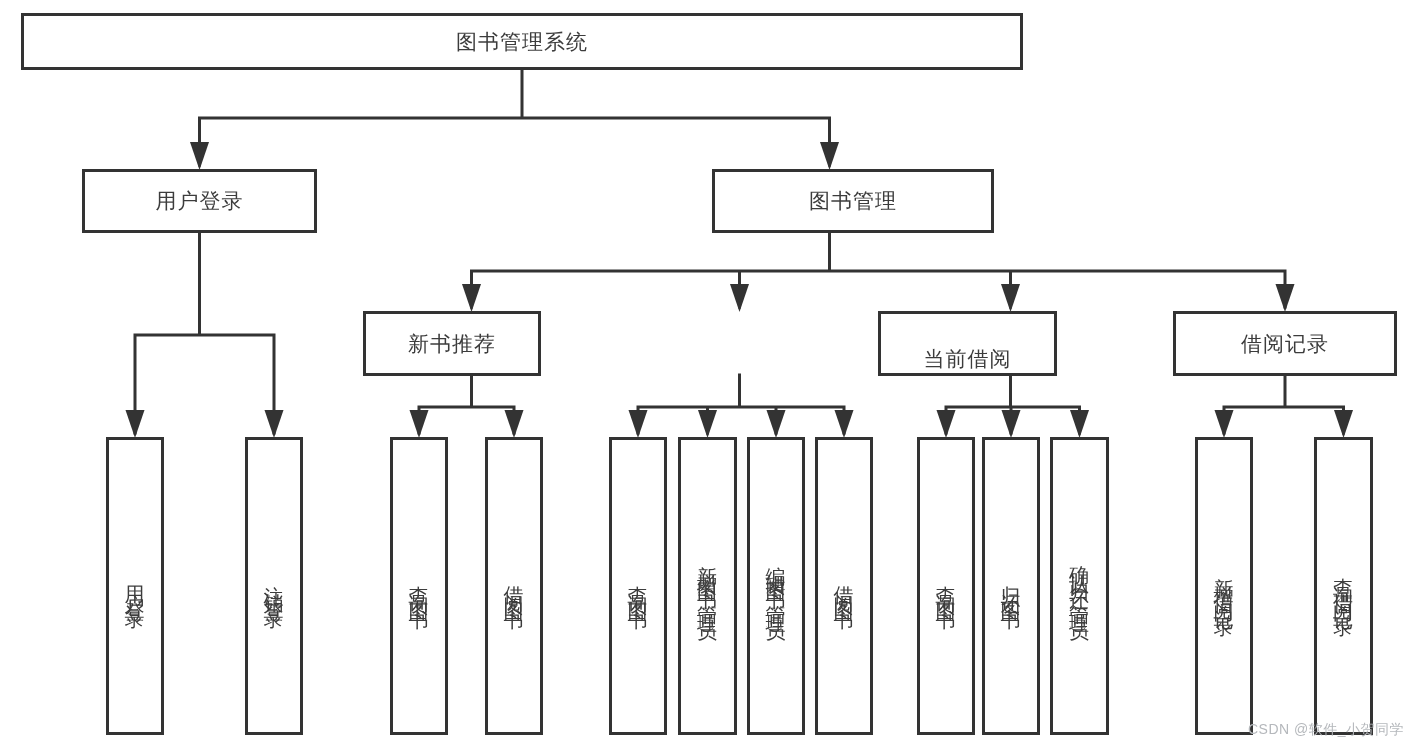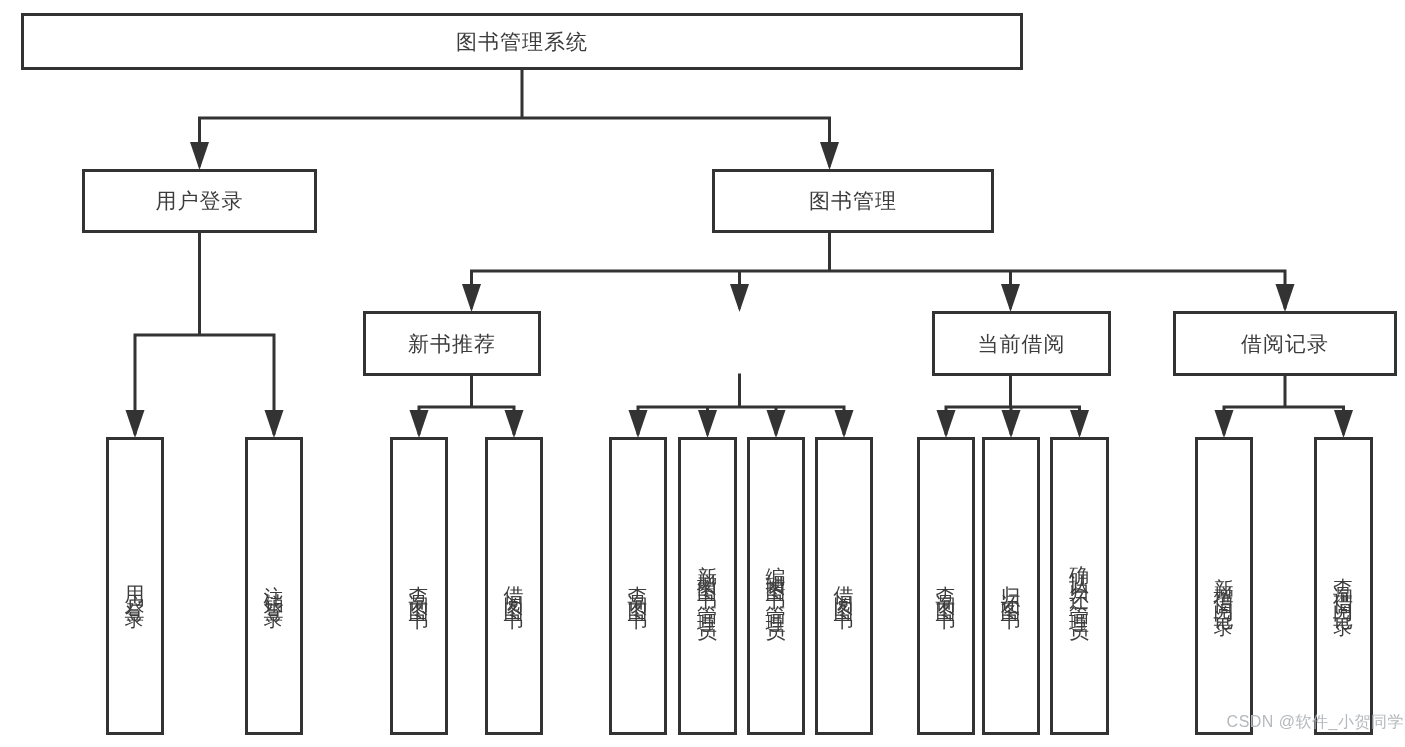--- a/index.html
+++ b/index.html
@@ -35,22 +35,22 @@
     writing-mode: vertical-rl;
     text-orientation: mixed;
     font-size: 20px;
     line-height: 1;
     letter-spacing: 8px;
     white-space: nowrap;
   }
   .watermark {
     position: absolute;
     right: 1px;
-    bottom: 14px;
-    font-size: 16px;
+    bottom: 8px;
+    font-size: 14px;
     letter-spacing: 0.5px;
     color: var(--wm, #b5b8bc);
     white-space: nowrap;
     pointer-events: none;
     text-align: right;
   }
 </style>
 </head>
 <body>
 
@@ -89,21 +89,21 @@
     </div>
     <div class="node h" style="left: 82px; top: 169px; width: 235px; height: 64px;">
       <span>用户登录</span>
     </div>
     <div class="node h" style="left: 712px; top: 169px; width: 282px; height: 64px;">
       <span>图书管理</span>
     </div>
     <div class="node h" style="left: 363px; top: 311px; width: 178px; height: 65px;">
       <span>新书推荐</span>
     </div>
-    <div class="node h" style="left: 932px; top: 311px; width: 179px; height: 65px;">
+    <div class="node h" style="left: 878px; top: 311px; width: 179px; height: 65px; align-items: flex-end;">
       <span>当前借阅</span>
     </div>
     <div class="node h" style="left: 1173px; top: 311px; width: 224px; height: 65px;">
       <span>借阅记录</span>
     </div>
     <div class="node v" style="left: 106px; top: 437px; width: 58px; height: 298px;">
       <span>用户登录</span>
     </div>
     <div class="node v" style="left: 245px; top: 437px; width: 58px; height: 298px;">
       <span>注销登录</span>

